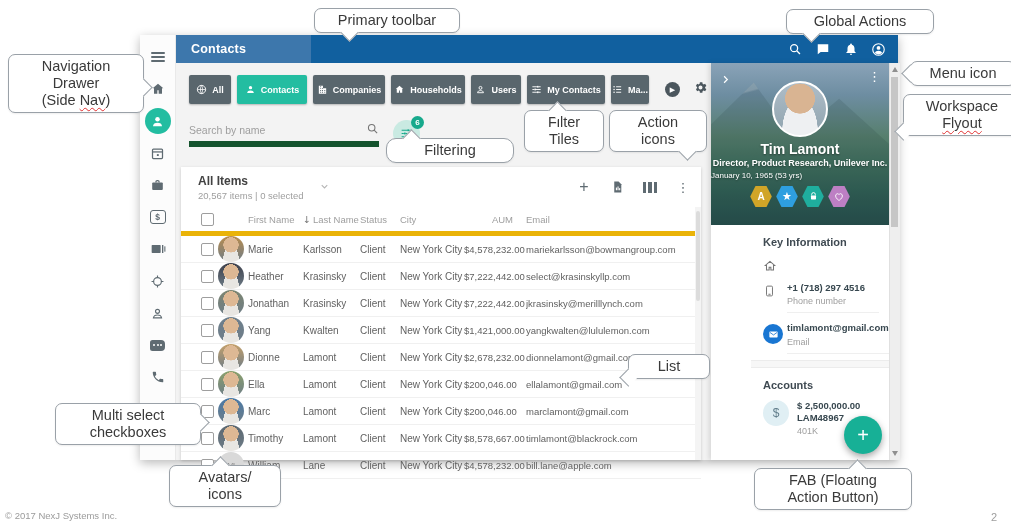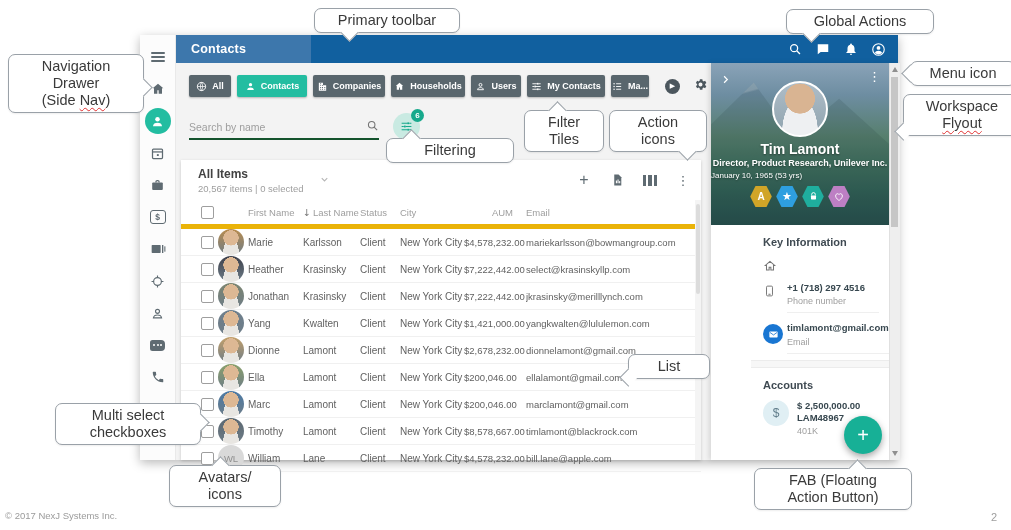--- a/index.html
+++ b/index.html
@@ -27,30 +27,30 @@
   .toolbar .titleseg{width:135px;height:28px;background:#3d77ac;display:flex;align-items:center;flex:0 0 135px;}
   .toolbar .title{color:#fff;font-size:12.5px;font-weight:bold;padding-left:15px;letter-spacing:.2px;}
   .toolbar .gspacer{flex:1;}
   .gicons{display:flex;align-items:center;gap:13px;padding-right:12px;}
   .gicons .gi{width:15px;height:15px;display:flex;align-items:center;justify-content:center;color:#fff;}
 
   .content{flex:1;display:flex;background:#f3f3f3;min-height:0;}
   .leftpane{width:535px;flex:0 0 535px;display:flex;flex-direction:column;}
 
   .tilesrow{display:flex;align-items:center;gap:6px;margin:12px 0 0 13px;}
-  .tile{height:22px;border-radius:2px;background:#59666d;color:#fff;display:flex;align-items:center;
+  .tile{height:29px;border-radius:2px;background:#59666d;color:#fff;display:flex;align-items:center;
         justify-content:center;gap:5px;font-size:9px;font-weight:bold;box-shadow:0 1px 2px rgba(0,0,0,.25);}
   .tile.active{background:#23bda1;}
   .tile svg{flex:0 0 auto;}
   .tiles-extra{display:flex;align-items:center;margin-left:10px;gap:13px;color:#4b565d;}
   .play-circle{width:15px;height:15px;border-radius:50%;background:#4b565d;color:#fff;font-size:7px;
         display:flex;align-items:center;justify-content:center;font-family:"DejaVu Sans",sans-serif;}
 
   .searchrow{display:flex;align-items:flex-end;margin:17px 0 0 13px;height:26px;}
-  .searchfield{width:190px;border-bottom:2px solid #14532d;display:flex;align-items:center;height:22px;}
+  .searchfield{width:190px;border-bottom:6px solid #14532d;display:flex;align-items:center;height:22px;}
   .searchfield input{border:0;outline:0;background:transparent;flex:1;font-size:10.5px;color:#616161;
         font-family:"Liberation Sans",sans-serif;padding:0;}
   .searchfield input::placeholder{color:#9e9e9e;}
   .filterbtn{position:relative;width:27px;height:27px;border-radius:50%;background:#c9eae2;margin-left:14px;
         display:flex;align-items:center;justify-content:center;}
   .filterbadge{position:absolute;top:-4px;right:-4px;width:13px;height:13px;border-radius:50%;background:#17a98c;
         color:#fff;font-size:8px;font-weight:bold;display:flex;align-items:center;justify-content:center;}
 
   .card{background:#fff;margin:20px 10px 0 5px;width:520px;box-shadow:0 1px 3px rgba(0,0,0,.18);
         position:relative;flex:1;display:flex;flex-direction:column;min-height:0;}
@@ -626,21 +626,21 @@
   <div>Tiles</div>
   <span class="tail up" style="left:26px;"></span>
   </div>
 
 <div class="callout" style="left:609px;top:110px;width:80px;">
   <div>Action</div>
   <div>icons</div>
   <span class="tail down" style="right:12px;"></span>
   </div>
 
-<div class="callout" style="left:386px;top:138px;width:110px;">
+<div class="callout" style="left:386px;top:138px;width:110px;border-radius:10px;">
   <span>Filtering</span><span class="tail up" style="left:18px;"></span></div>
 
 <div class="callout" style="left:628px;top:354px;width:64px;">
   <span>List</span><span class="tail left" style="top:16px;"></span></div>
 
 <div class="callout" style="left:55px;top:403px;width:128px;">
   <div>Multi select</div>
   <div>checkboxes</div>
   <span class="tail right" style="top:12px;"></span>
   </div>

